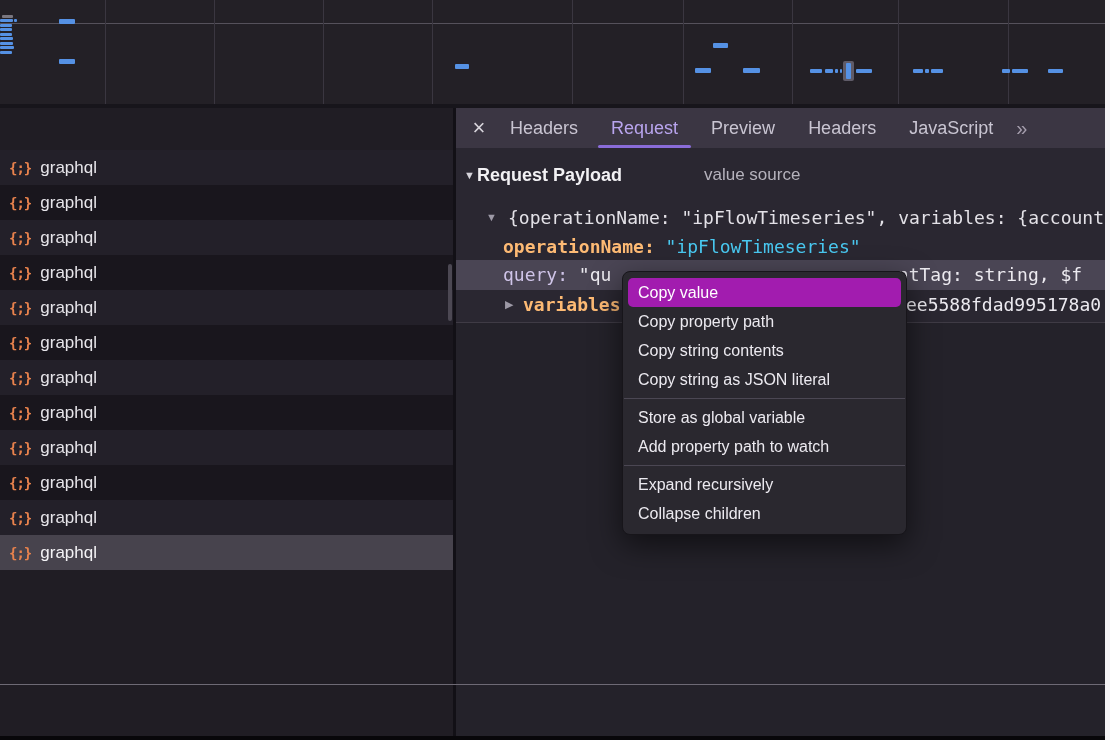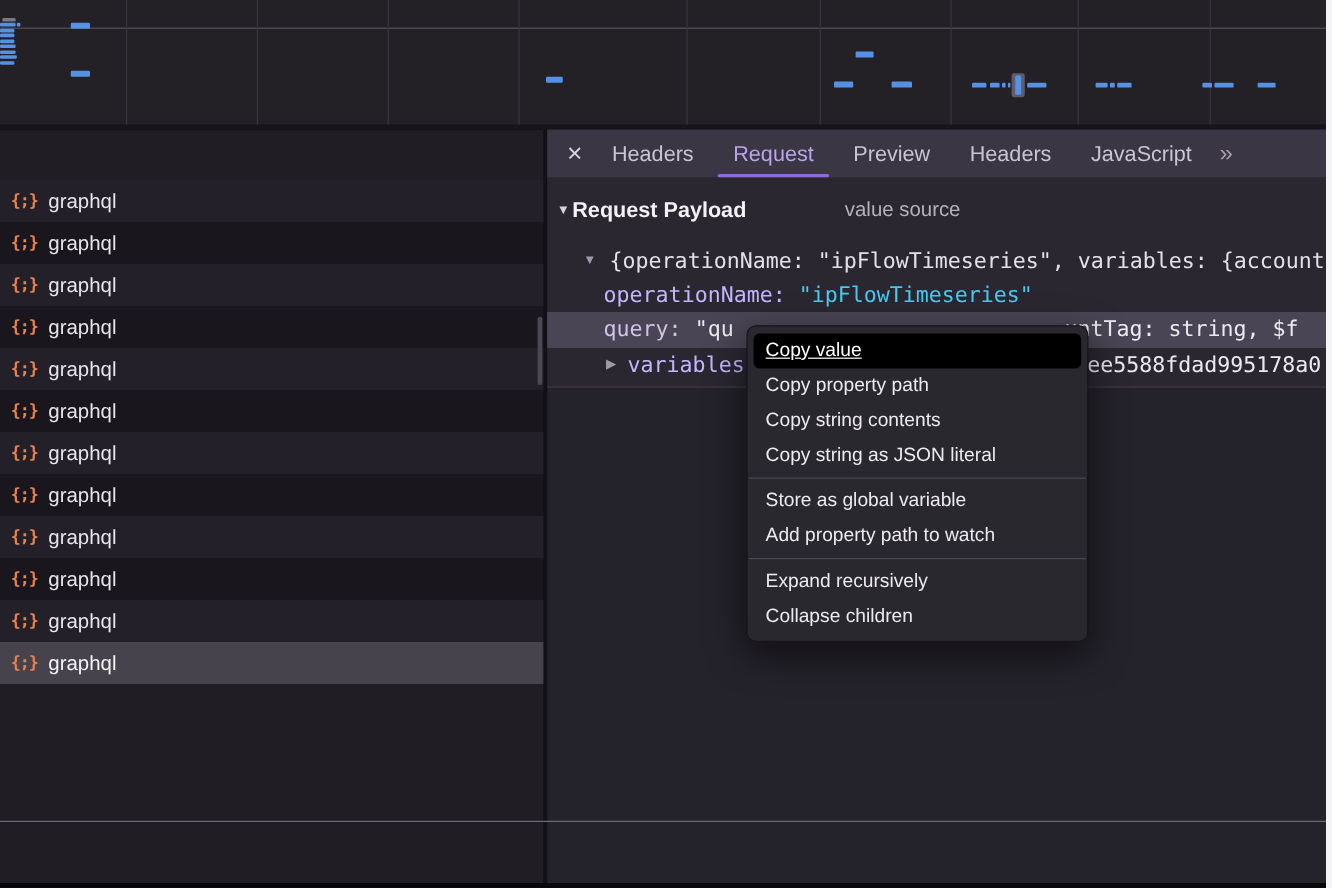--- a/index.html
+++ b/index.html
@@ -50,35 +50,35 @@
   #pl-title{font-size:18px;font-weight:bold;color:#f2f1f4;}
   #view-source{position:absolute;left:248px;top:54px;height:26px;line-height:26px;font-size:17px;color:#b5b2bc;}
   .tree-row{position:absolute;left:0;width:654px;height:29px;line-height:29px;
     font-family:"DejaVu Sans Mono",monospace;font-size:18px;color:#e6e4ea;white-space:pre;overflow:hidden;}
   .at{position:absolute;top:0;}
   .tree-arrow{font-family:"Liberation Sans",sans-serif;font-size:11px;color:#9d99a6;}
   #row-preview{top:95px;}
   #row-op{top:124px;}
   #row-query{top:152px;height:30px;line-height:30px;background:#4a4554;}
   #row-vars{top:182px;}
-  .key{color:#c4b5fd;}
+  .key{color:#fdba74;font-weight:bold;}
   .key-sel{color:#cfc4e8;}
   .str{color:#49c8f0;}
   .plain{color:#eceaf0;}
   
   #footer-line{position:absolute;left:0;top:684px;width:1110px;height:1px;background:#6e6a75;z-index:5;}
   #bottom-bar{position:absolute;left:0;top:736px;width:1110px;height:4px;background:#08070a;}
   #right-sliver{position:absolute;left:1105px;top:0;width:5px;height:740px;background:#f5f4f6;z-index:40;}
   
   #context-menu{position:absolute;left:622px;top:271px;width:285px;box-sizing:border-box;
     background:#2a282f;border:1px solid #17151a;border-radius:8px;padding:6px 0;
     box-shadow:0 10px 30px rgba(0,0,0,.55);z-index:20;}
   .menu-item{height:29px;line-height:29px;padding-left:15px;font-size:16px;color:#eceaf0;
     white-space:nowrap;overflow:hidden;}
-  .menu-item.highlighted{background:#000000;margin:0 5px;padding-left:10px;border-radius:5px;color:#ffffff;text-decoration:underline;}
+  .menu-item.highlighted{background:#a21caf;margin:0 5px;padding-left:10px;border-radius:5px;color:#ffffff;}
   .menu-divider{height:1px;background:#4b4753;margin:4px 1px;}
 </style>
 </head>
 <body>
 
 <div id="overview">
   <div id="ov-hline"></div>
   <div id="ov-marker" style="left: 843px; top: 61px; width: 11px; height: 20px;">
     <div id="ov-marker-bar"></div>
   </div>

